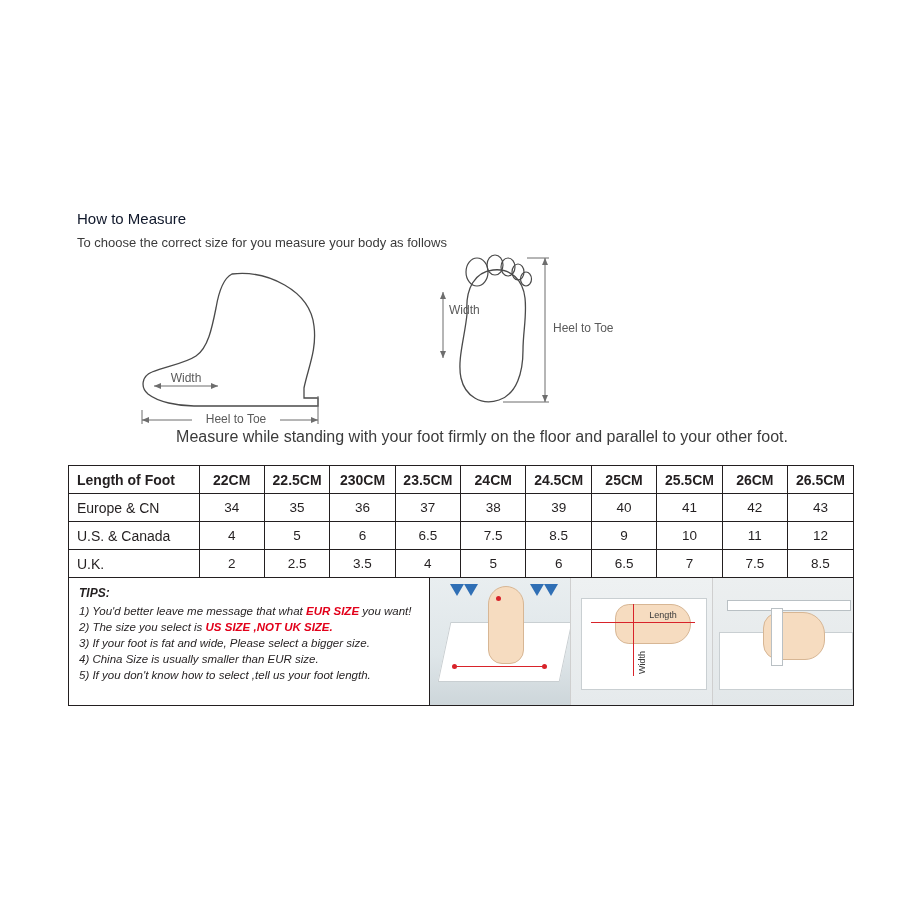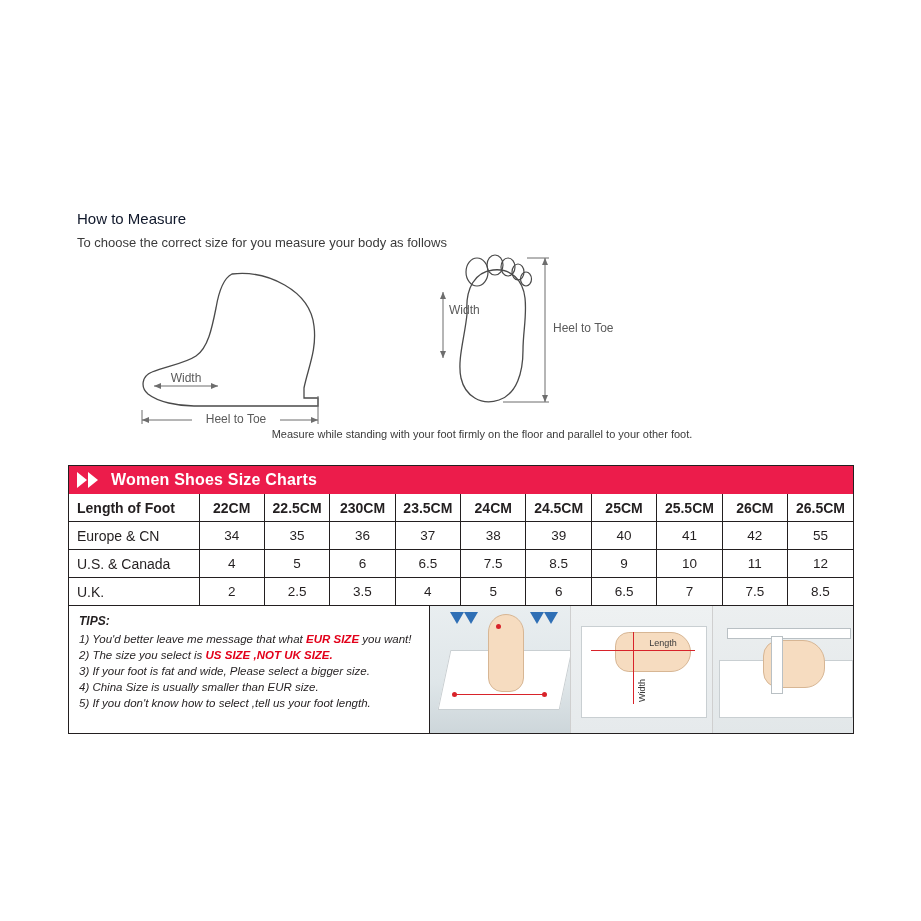--- a/index.html
+++ b/index.html
@@ -54,21 +54,21 @@
     position: absolute;
     left: 330px;
     top: -10px;
   }
   .dim-label {
     font-size: 12px;
     fill: #5a5a5a;
     font-family: "Liberation Sans", sans-serif;
   }
   .howto-footnote {
-    font-size: 11px;
+    font-size: 16px;
     color: #3b3b3b;
     text-align: center;
     margin-top: 4px;
     padding-left: 40px;
   }
 
   
   .chart {
     position: absolute;
     left: 68px;
@@ -274,29 +274,20 @@
         
         
       </div>
     </div>
 
     <div class="howto-footnote">Measure while standing with your foot firmly on the floor and parallel to your other foot.</div>
   </div>
 
   <div class="chart">
 
-    <div class="chart-header">
-      <span class="chev">
-        <svg width="30" height="20" viewBox="0 0 30 20">
-          <polygon points="2,2 12,10 2,18" fill="#ffffff"></polygon>
-          <polygon points="13,2 23,10 13,18" fill="#ffffff"></polygon>
-        </svg>
-      </span>
-      <span class="chart-title">Women Shoes Size Charts</span>
-    </div>
 
     <table class="sizes">
       <colgroup>
         <col style="width:130px">
         <col span="10">
       </colgroup>
       <tbody>
         <tr class="head">
           <td class="rowhead">Length of Foot</td>
           <td>22CM</td>
@@ -314,21 +305,21 @@
           <td class="rowhead">Europe &amp; CN</td>
           <td>34</td>
           <td>35</td>
           <td>36</td>
           <td>37</td>
           <td>38</td>
           <td>39</td>
           <td>40</td>
           <td>41</td>
           <td>42</td>
-          <td>55</td>
+          <td>43</td>
         </tr>
         <tr>
           <td class="rowhead">U.S. &amp; Canada</td>
           <td>4</td>
           <td>5</td>
           <td>6</td>
           <td>6.5</td>
           <td>7.5</td>
           <td>8.5</td>
           <td>9</td>

